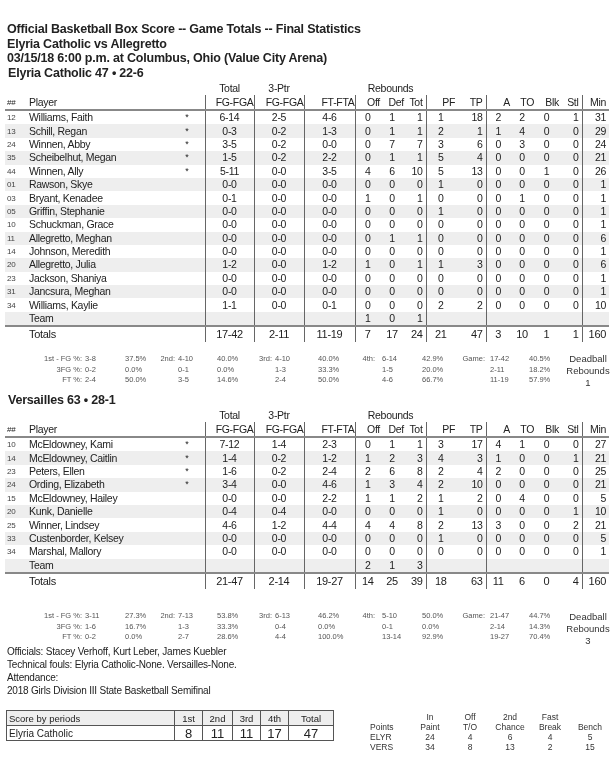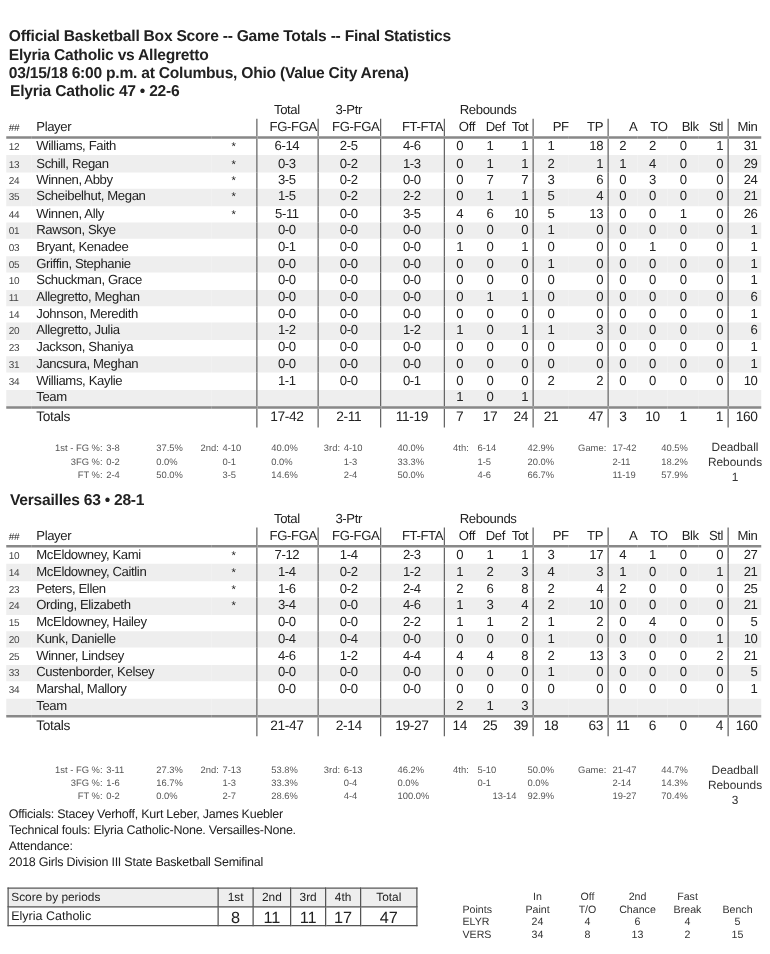--- a/index.html
+++ b/index.html
@@ -738,21 +738,21 @@
     <span class="cell" style="left: 422px; top: 10.5px;">0.0%</span>
     <span class="cell" style="left: 490px; top: 10.5px;">2-14</span>
     <span class="cell" style="left: 529px; top: 10.5px;">14.3%</span>
     <span class="cell" style="left: 30px; top: 21px; width: 52px; text-align: right;">FT %:</span>
     <span class="cell" style="left: 85px; top: 21px;">0-2</span>
     <span class="cell" style="left: 125px; top: 21px;">0.0%</span>
     <span class="cell" style="left: 178px; top: 21px;">2-7</span>
     <span class="cell" style="left: 217px; top: 21px;">28.6%</span>
     <span class="cell" style="left: 275px; top: 21px;">4-4</span>
     <span class="cell" style="left: 318px; top: 21px;">100.0%</span>
-    <span class="cell" style="left: 382px; top: 21px; margin-left: 12px;">13-14</span>
+    <span class="cell" style="left: 382px; top: 21px;">13-14</span>
     <span class="cell" style="left: 422px; top: 21px;">92.9%</span>
     <span class="cell" style="left: 490px; top: 21px;">19-27</span>
     <span class="cell" style="left: 529px; top: 21px;">70.4%</span>
   </div>
 <div class="dead" style="left:558px;top:611px;">
   <div>Deadball</div>
   <div>Rebounds</div>
   <div>3</div>
 </div>
 

